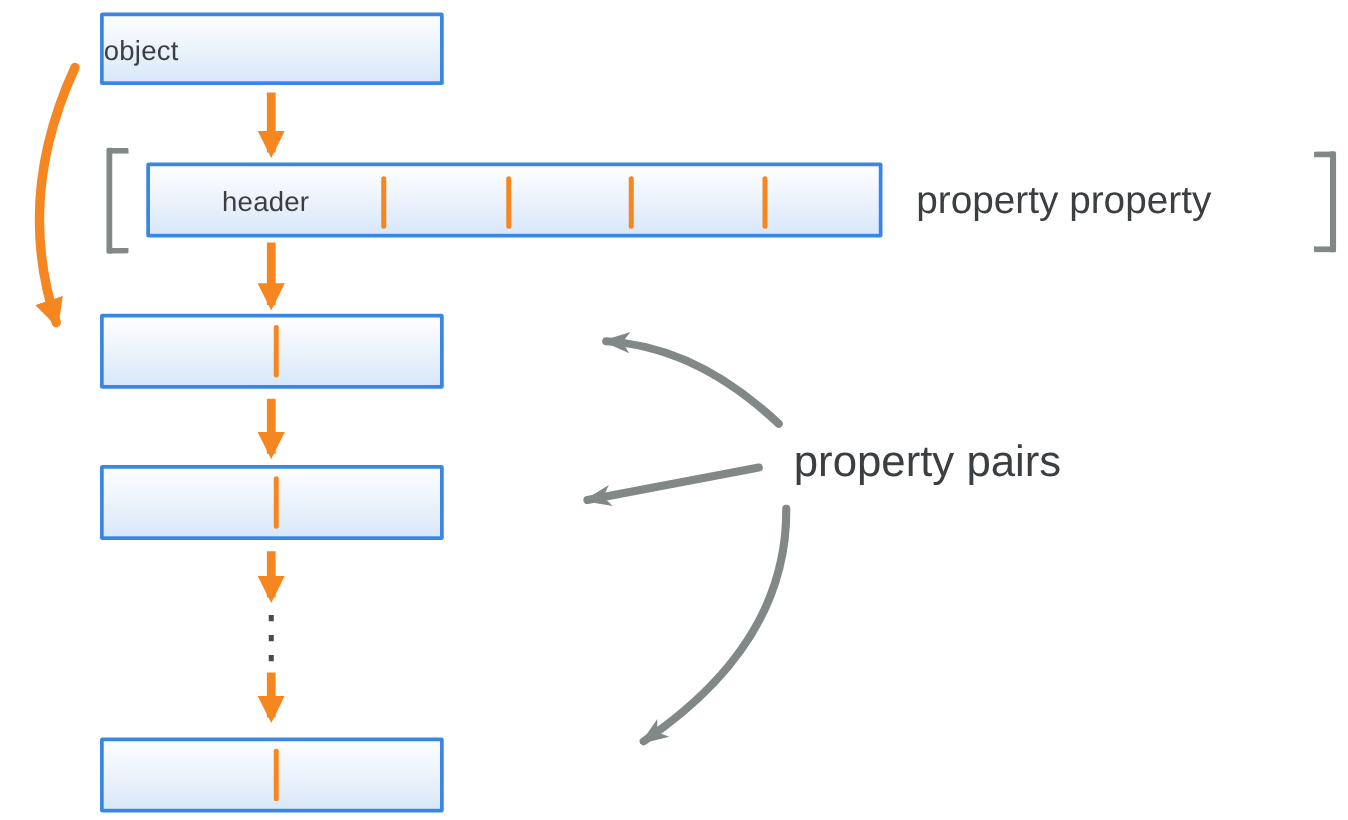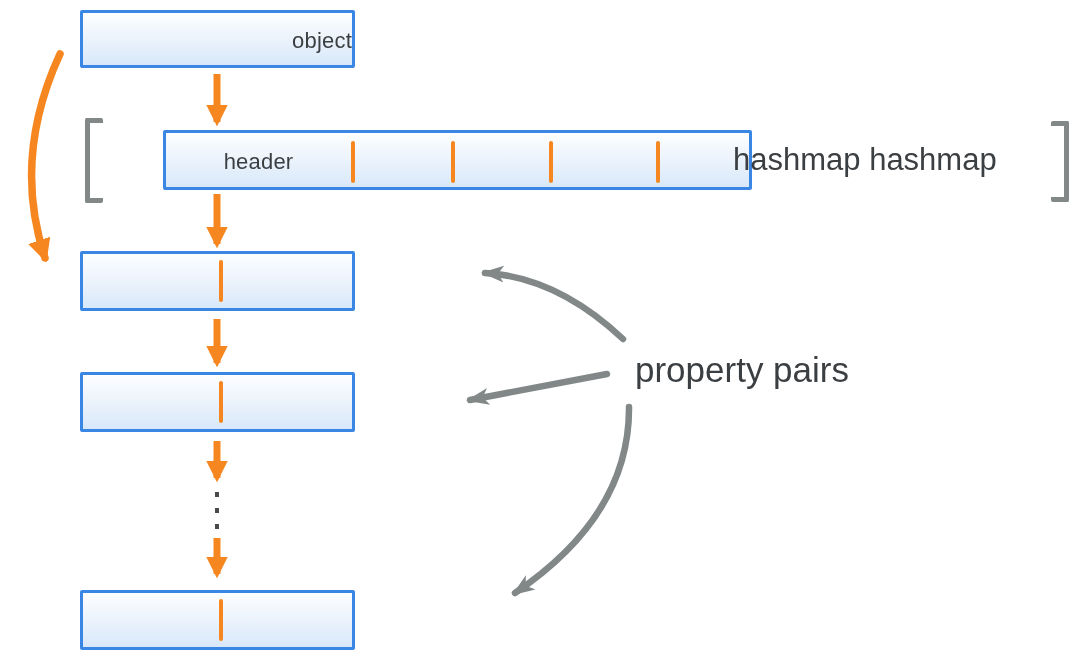--- a/index.html
+++ b/index.html
@@ -99,37 +99,37 @@
     <path d="M217 319 L217 363" class="stroke-orange" stroke-width="7" stroke-linecap="butt" marker-end="url(#mOrange)"></path>
     <path d="M217 441 L217 478" class="stroke-orange" stroke-width="7" stroke-linecap="butt" marker-end="url(#mOrange)"></path>
     <path d="M217 538 L217 574" class="stroke-orange" stroke-width="7" stroke-linecap="butt" marker-end="url(#mOrange)"></path>
 
     <path d="M623 339 Q557 277 485 273" class="stroke-gray" stroke-width="6.5" stroke-linecap="round" marker-end="url(#mGray)"></path>
     <path d="M607 374 L470 400" class="stroke-gray" stroke-width="6.5" stroke-linecap="round" marker-end="url(#mGray)"></path>
     <path d="M629 407 Q630 515 515 593" class="stroke-gray" stroke-width="6.5" stroke-linecap="round" marker-end="url(#mGray)"></path>
   </svg>
 
   <div class="node-box" style="left:80px;top:10px;width:275px;height:58px;">
-    <span class="box-label" style="left:0;right:0;top:15px;text-align:right;">object</span>
+    <span class="box-label" style="left:0;right:0;top:15px;text-align:left;">object</span>
   </div>
 
   <div class="bracket bracket-left" style="left:85px;top:118px;height:85px;"></div>
   <div class="bracket bracket-right" style="left:1051px;top:121px;height:81px;"></div>
 
-  <div class="node-box" style="left:117px;top:130px;width:589px;height:60px;margin-left:46px;">
+  <div class="node-box" style="left:117px;top:130px;width:589px;height:60px;">
     <span class="box-label" style="left:0;width:185px;top:16px;text-align:center;">header</span>
     <div id="hashmap-ticks">
         <div class="tick" style="left: 185px;"></div>
         <div class="tick" style="left: 285px;"></div>
         <div class="tick" style="left: 383px;"></div>
         <div class="tick" style="left: 490px;"></div>
       </div>
   </div>
 
-  <span class="annotation-label" style="left:733px;top:142px;font-size:31px;">hashmap hashmap</span>
+  <span class="annotation-label" style="left:733px;top:142px;font-size:31px;">property property</span>
 
   <div class="node-box" style="left:80px;top:251px;width:275px;height:60px;">
     <div class="pair-divider" style="left:136px;"></div>
   </div>
   <div class="node-box" style="left:80px;top:372px;width:275px;height:60px;">
     <div class="pair-divider" style="left:136px;"></div>
   </div>
   <div class="node-box" style="left:80px;top:590px;width:275px;height:60px;">
     <div class="pair-divider" style="left:136px;"></div>
   </div>

